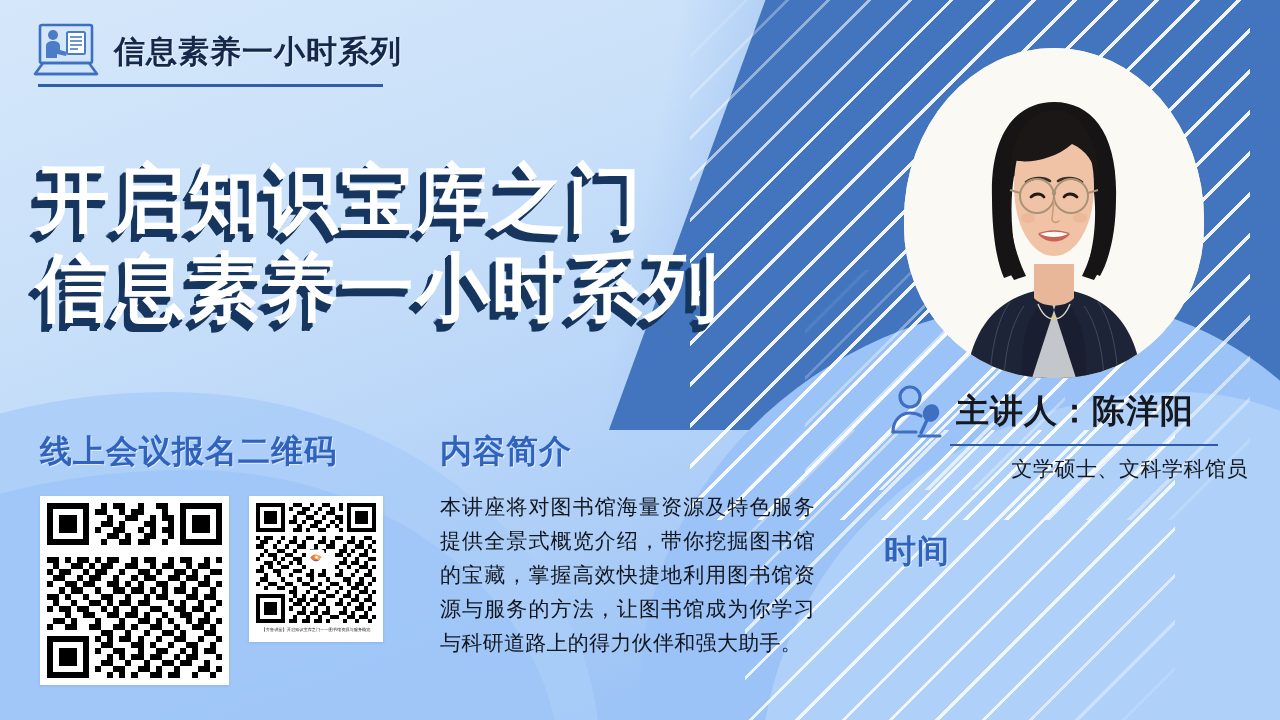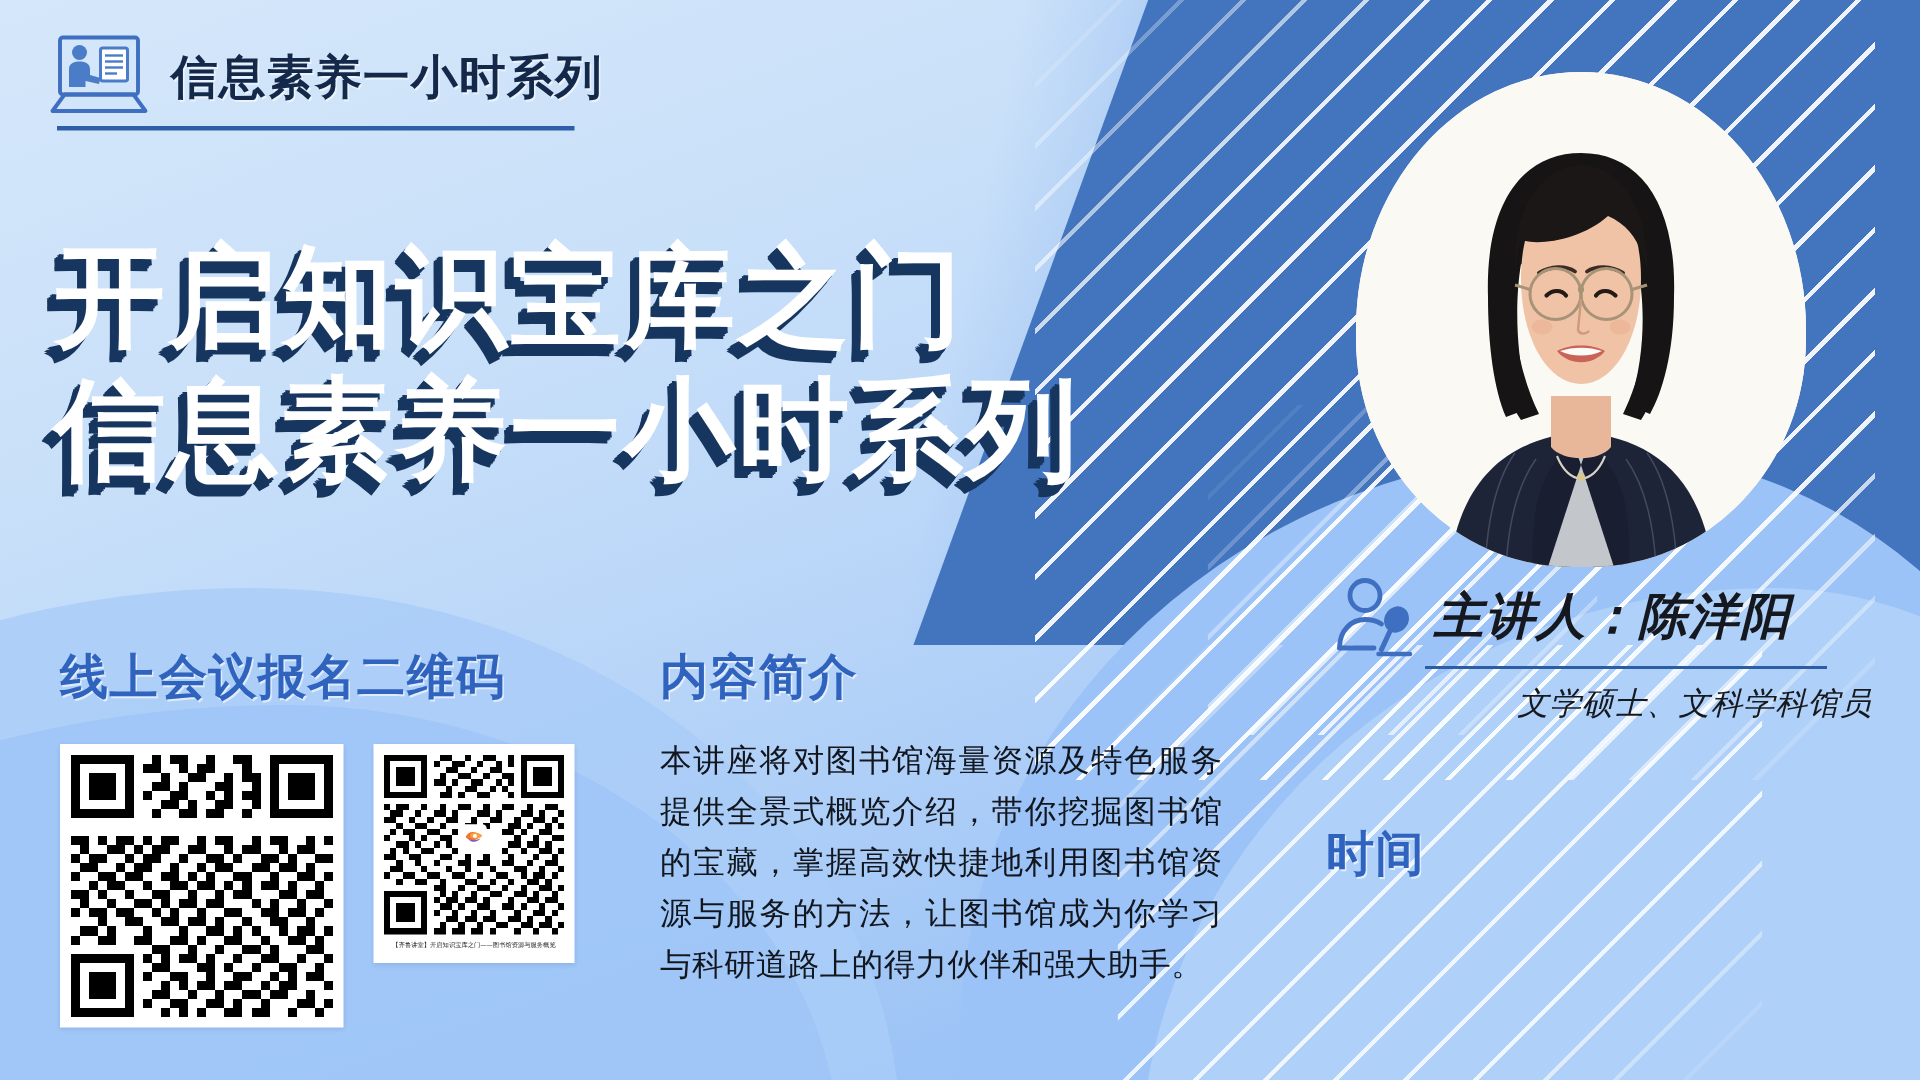--- a/index.html
+++ b/index.html
@@ -156,39 +156,39 @@
   #content-section{position:absolute;left:440px;top:430px;width:375px;}
   #content-body{
     margin-top:16px;
     font-family:"DejaVu Serif","Liberation Serif",serif;
     font-size:21px;line-height:1.62;color:#12171f;
     text-align:justify;text-justify:inter-ideograph;
     letter-spacing:.3px;
   }
 
   
-  #speaker-section{position:absolute;left:888px;top:382px;width:360px;font-style:italic;}
+  #speaker-section{position:absolute;left:888px;top:382px;width:360px;}
   #speaker-row{display:flex;align-items:center;gap:10px;}
   #speaker-row .speaker-icon{width:58px;height:58px;flex:0 0 auto;}
   #speaker-name{
     font-family:"DejaVu Serif","Liberation Serif",serif;
     font-weight:700;font-size:33px;color:#15191f;letter-spacing:1px;
     white-space:nowrap;
   }
   #speaker-rule{
     margin-left:62px;margin-top:4px;width:268px;height:2px;background:#2d5ea3;
   }
   #speaker-credentials{
     margin-top:9px;text-align:right;width:330px;margin-left:30px;
     font-family:"DejaVu Serif","Liberation Serif",serif;
     font-size:21px;color:#16191e;letter-spacing:.5px;
   }
 
   
-  #time-section{position:absolute;left:884px;top:530px;margin-top:18px;}
+  #time-section{position:absolute;left:884px;top:530px;}
   #time-values{margin-top:18px;}
   .time-line{
     font-family:"DejaVu Serif","Liberation Serif",serif;
     font-size:25px;color:#101418;letter-spacing:.5px;white-space:nowrap;
   }
   .time-line + .time-line{margin-top:17px;}
 
   
   #portrait{
     position:absolute;left:904px;top:48px;width:300px;height:330px;

